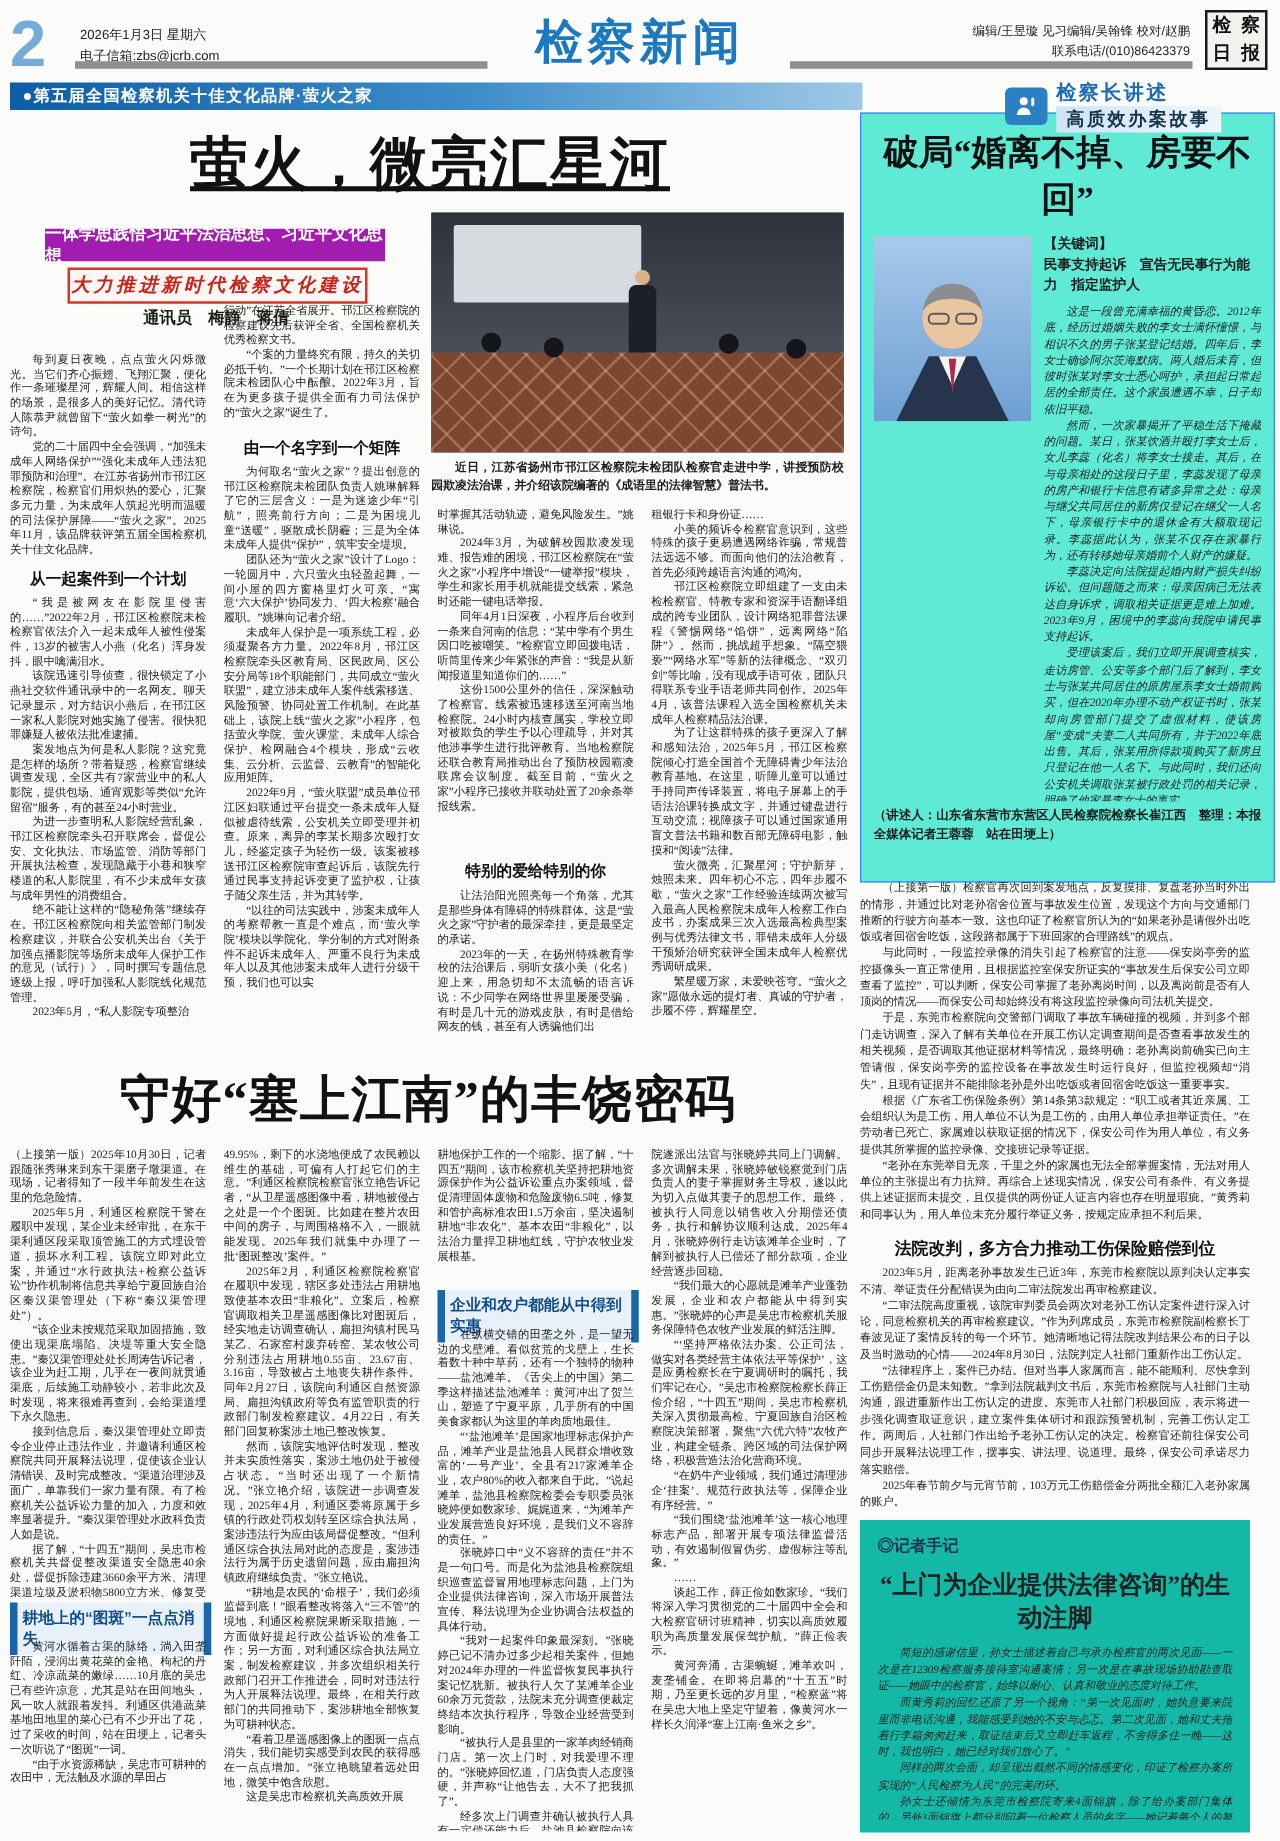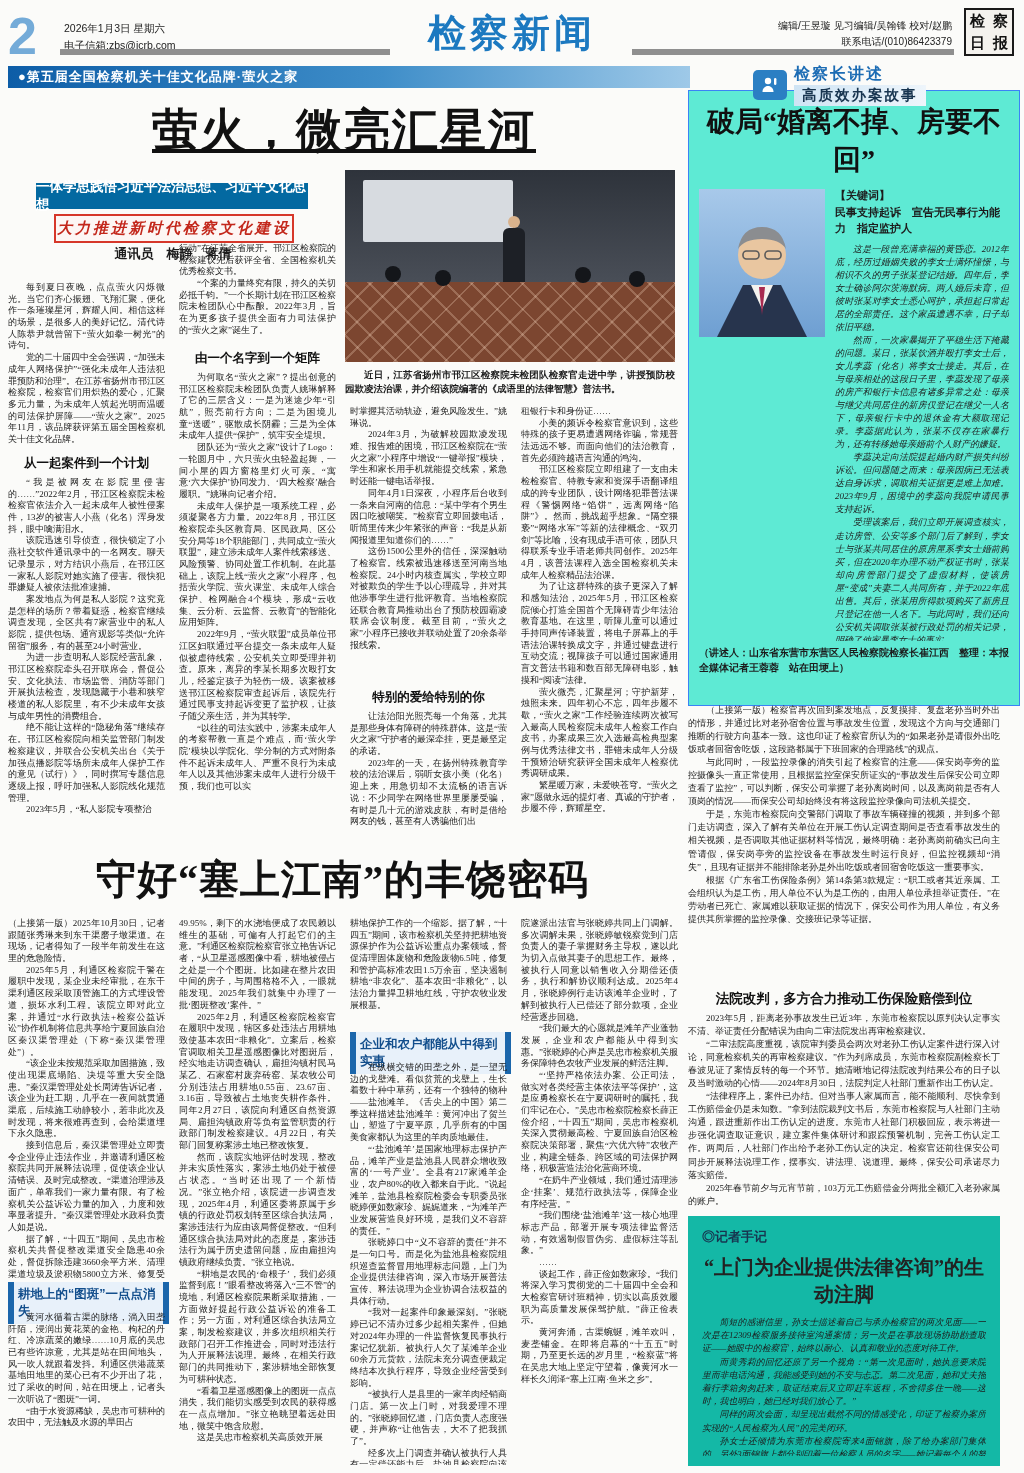--- a/index.html
+++ b/index.html
@@ -12,21 +12,21 @@
   .masthead{font-family:"Liberation Sans",sans-serif;font-weight:bold;font-size:38px;color:#1c79c0;letter-spacing:4px;}
   .rule{background:#8f8f8f;height:6px;}
   .hdr-right{font-family:"Liberation Sans",sans-serif;font-size:10px;color:#222;text-align:right;line-height:1.7;}
   .paperlogo{border:2px solid #1a1a1a;width:46px;height:44px;display:grid;grid-template-columns:1fr 1fr;
              align-items:center;justify-items:center;font-weight:bold;font-size:15px;background:#f4f2ee;color:#111;line-height:1;}
   
   .kicker{background:linear-gradient(90deg,#0d5da7,#3f8ec9 55%,#9ec9e8);color:#fff;
           font-family:"Liberation Sans",sans-serif;font-weight:bold;font-size:13px;
           display:flex;align-items:center;padding-left:10px;letter-spacing:1px;}
   .headline1{font-size:46px;font-weight:bold;text-align:center;letter-spacing:2px;color:#111;}
-  .banner-red{background:#0369a1;color:#fff;font-family:"Liberation Sans",sans-serif;font-weight:bold;
+  .banner-red{background:#a21caf;color:#fff;font-family:"Liberation Sans",sans-serif;font-weight:bold;
               font-size:13.5px;display:flex;align-items:center;justify-content:center;}
   .banner-outline{border:2px solid #d6372a;background:#fdf6f4;color:#c3271b;font-weight:bold;font-size:15px;
                   letter-spacing:3px;display:flex;align-items:center;justify-content:center;font-style:italic;}
   .byline{font-size:13px;font-weight:bold;text-align:center;line-height:1.9;}
   .col{position:absolute;text-align:justify;font-size:9px;line-height:1.3;color:#222;overflow:hidden;}
   .col p{margin:0;text-indent:2em;}
   .col p.noind{text-indent:0;}
   .subhead{position:absolute;font-family:"Liberation Sans",sans-serif;font-weight:bold;font-size:12.5px;
            text-align:center;color:#111;}
   .subhead-bar{position:absolute;background:#e8f1fa;border-left:6px solid #1b66ab;border-right:6px solid #1b66ab;
@@ -196,21 +196,21 @@
     <p class="noind">院遂派出法官与张晓婷共同上门调解。多次调解未果，张晓婷敏锐察觉到门店负责人的妻子掌握财务主导权，遂以此为切入点做其妻子的思想工作。最终，被执行人同意以销售收入分期偿还债务，执行和解协议顺利达成。2025年4月，张晓婷例行走访该滩羊企业时，了解到被执行人已偿还了部分款项，企业经营逐步回稳。</p>
     <p>“我们最大的心愿就是滩羊产业蓬勃发展，企业和农户都能从中得到实惠。”张晓婷的心声是吴忠市检察机关服务保障特色农牧产业发展的鲜活注脚。</p>
     <p>“‘坚持严格依法办案、公正司法，做实对各类经营主体依法平等保护’，这是应勇检察长在宁夏调研时的嘱托，我们牢记在心。”吴忠市检察院检察长薛正俭介绍，“十四五”期间，吴忠市检察机关深入贯彻最高检、宁夏回族自治区检察院决策部署，聚焦“六优六特”农牧产业，构建全链条、跨区域的司法保护网络，积极营造法治化营商环境。</p>
     <p>“在奶牛产业领域，我们通过清理涉企‘挂案’、规范行政执法等，保障企业有序经营。”</p>
     <p>“我们围绕‘盐池滩羊’这一核心地理标志产品，部署开展专项法律监督活动，有效遏制假冒伪劣、虚假标注等乱象。”</p>
     <p>……</p>
     <p>谈起工作，薛正俭如数家珍。“我们将深入学习贯彻党的二十届四中全会和大检察官研讨班精神，切实以高质效履职为高质量发展保驾护航。”薛正俭表示。</p>
     <p>黄河奔涌，古渠蜿蜒，滩羊欢叫，麦垄铺金。在即将启幕的“十五五”时期，乃至更长远的岁月里，“检察蓝”将在吴忠大地上坚定守望着，像黄河水一样长久润泽“塞上江南·鱼米之乡”。</p>
   </div>
 
-<div class="abs badge" style="left:753px;top:64px;z-index:2;">
+<div class="abs badge" style="left:804px;top:64px;z-index:2;">
   <div class="badge-icon">
     <svg width="20" height="20" viewBox="0 0 20 20">
       <circle cx="8" cy="6" r="3.2" fill="#fff"></circle>
       <path d="M2.5 17c0-3.6 2.5-6 5.5-6s5.5 2.4 5.5 6z" fill="#fff"></path>
       <rect x="14" y="3" width="2.4" height="7" rx="1.2" fill="#fff"></rect>
     </svg>
   </div>
   <div>
     <div class="badge-l1">检察长讲述</div>
     <div class="badge-l2">高质效办案故事</div>
@@ -247,20 +247,21 @@
       <p>受理该案后，我们立即开展调查核实，走访房管、公安等多个部门后了解到，李女士与张某共同居住的原房屋系李女士婚前购买，但在2020年办理不动产权证书时，张某却向房管部门提交了虚假材料，使该房屋“变成”夫妻二人共同所有，并于2022年底出售。其后，张某用所得款项购买了新房且只登记在他一人名下。与此同时，我们还向公安机关调取张某被行政处罚的相关记录，明确了他家暴李女士的事实。</p>
     </div>
   <div class="rcredit">（讲述人：山东省东营市东营区人民检察院检察长崔江西　整理：本报全媒体记者王蓉蓉　站在田埂上）</div>
 </div>
 
 <div class="rcont abs" style="left:688px;top:704px;width:312px;height:280px;">
     <p class="noind">（上接第一版）检察官再次回到案发地点，反复摸排、复盘老孙当时外出的情形，并通过比对老孙宿舍位置与事故发生位置，发现这个方向与交通部门推断的行驶方向基本一致。这也印证了检察官所认为的“如果老孙是请假外出吃饭或者回宿舍吃饭，这段路都属于下班回家的合理路线”的观点。</p>
     <p>与此同时，一段监控录像的消失引起了检察官的注意——保安岗亭旁的监控摄像头一直正常使用，且根据监控室保安所证实的“事故发生后保安公司立即查看了监控”，可以判断，保安公司掌握了老孙离岗时间，以及离岗前是否有人顶岗的情况——而保安公司却始终没有将这段监控录像向司法机关提交。</p>
     <p>于是，东莞市检察院向交警部门调取了事故车辆碰撞的视频，并到多个部门走访调查，深入了解有关单位在开展工伤认定调查期间是否查看事故发生的相关视频，是否调取其他证据材料等情况，最终明确：老孙离岗前确实已向主管请假，保安岗亭旁的监控设备在事故发生时运行良好，但监控视频却“消失”，且现有证据并不能排除老孙是外出吃饭或者回宿舍吃饭这一重要事实。</p>
     <p>根据《广东省工伤保险条例》第14条第3款规定：“职工或者其近亲属、工会组织认为是工伤，用人单位不认为是工伤的，由用人单位承担举证责任。”在劳动者已死亡、家属难以获取证据的情况下，保安公司作为用人单位，有义务提供其所掌握的监控录像、交接班记录等证据。</p>
+    <p>“老孙在东莞举目无亲，千里之外的家属也无法全部掌握案情，无法对用人单位的主张提出有力抗辩。再综合上述现实情况，保安公司有条件、有义务提供上述证据而未提交，且仅提供的两份证人证言内容也存在明显瑕疵。”黄秀莉和同事认为，用人单位未充分履行举证义务，按规定应承担不利后果。</p>
   </div>
 <div class="rsubhead abs" style="left:688px;top:990px;width:312px;">法院改判，多方合力推动工伤保险赔偿到位</div>
 <div class="rcont abs" style="left:688px;top:1012px;width:312px;height:196px;">
     <p>2023年5月，距离老孙事故发生已近3年，东莞市检察院以原判决认定事实不清、举证责任分配错误为由向二审法院发出再审检察建议。</p>
     <p>“二审法院高度重视，该院审判委员会两次对老孙工伤认定案件进行深入讨论，同意检察机关的再审检察建议。”作为列席成员，东莞市检察院副检察长丁春波见证了案情反转的每一个环节。她清晰地记得法院改判结果公布的日子以及当时激动的心情——2024年8月30日，法院判定人社部门重新作出工伤认定。</p>
     <p>“法律程序上，案件已办结。但对当事人家属而言，能不能顺利、尽快拿到工伤赔偿金仍是未知数。”拿到法院裁判文书后，东莞市检察院与人社部门主动沟通，跟进重新作出工伤认定的进度。东莞市人社部门积极回应，表示将进一步强化调查取证意识，建立案件集体研讨和跟踪预警机制，完善工伤认定工作。两周后，人社部门作出给予老孙工伤认定的决定。检察官还前往保安公司同步开展释法说理工作，摆事实、讲法理、说道理。最终，保安公司承诺尽力落实赔偿。</p>
     <p>2025年春节前夕与元宵节前，103万元工伤赔偿金分两批全额汇入老孙家属的账户。</p>
     <p>“你们以法律为准绳，以事实为依据，秉公道，多方协调，是为民办实事的好检察官，彰显了法律的公平正义。你们人美心善，是新时代的楷模。”远在千里之外的孙女士，将她与爷爷奶奶的感动之情写进了一封感谢信，寄往东莞市检察院。</p>
   </div>
 

